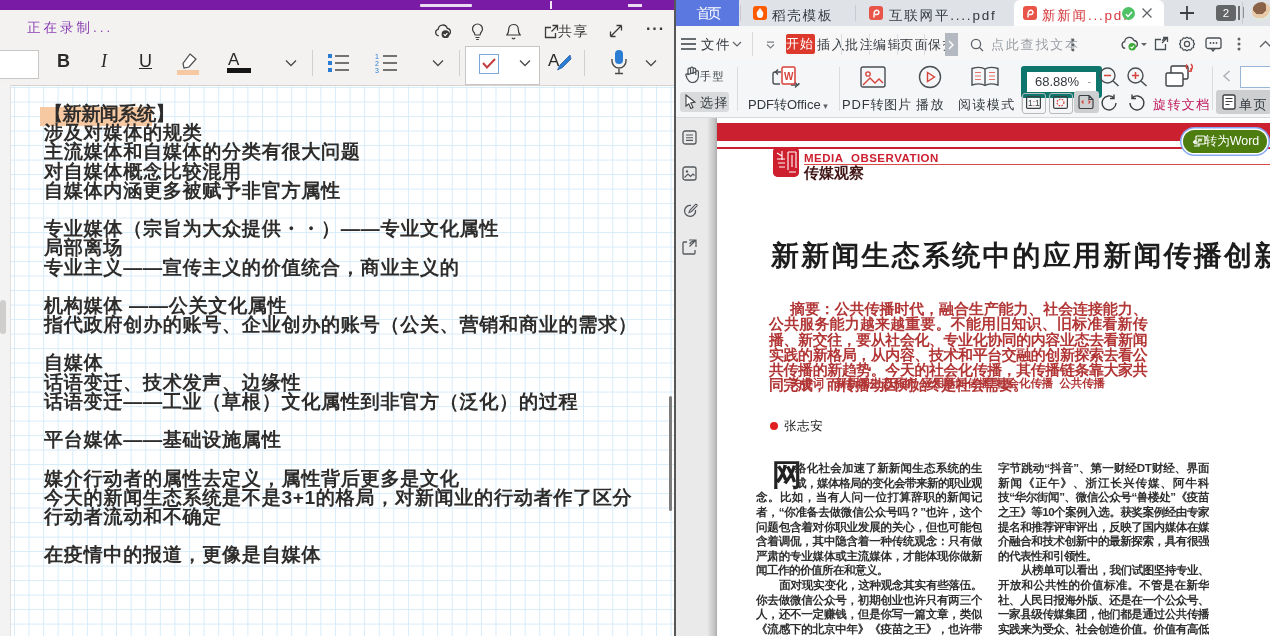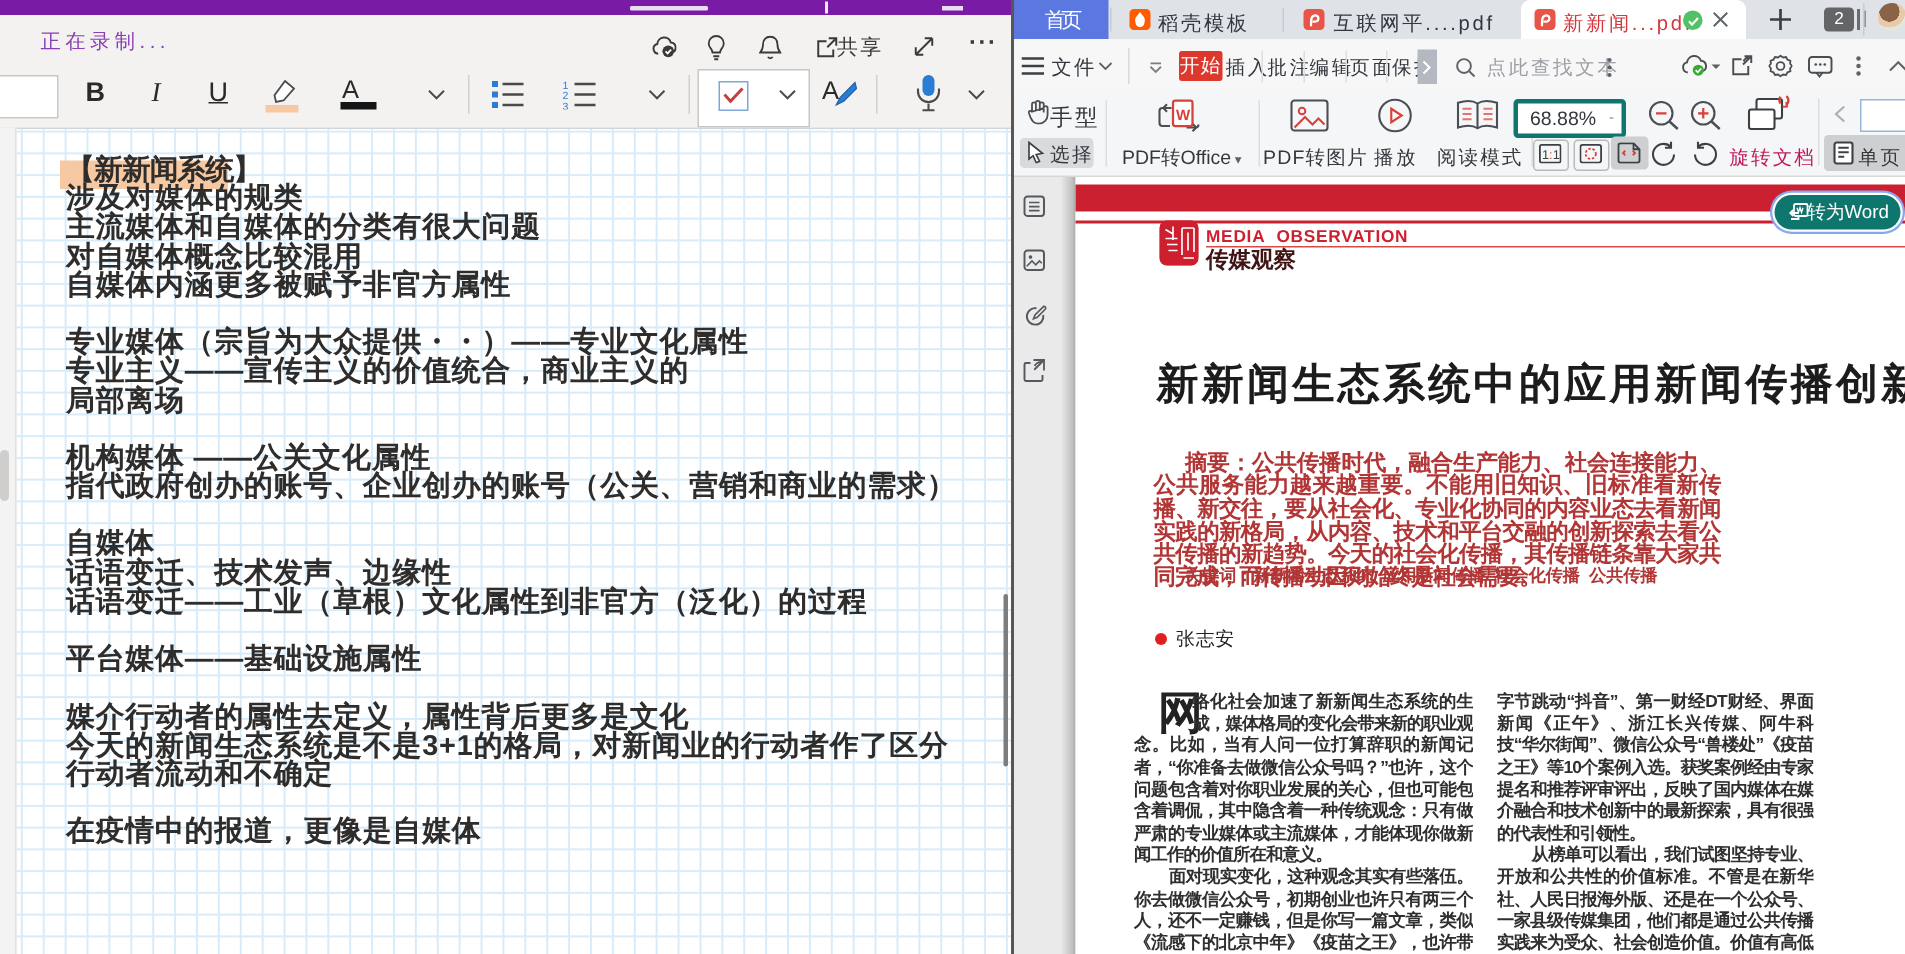--- a/index.html
+++ b/index.html
@@ -36,21 +36,21 @@
 #docarea{position:absolute;left:0;top:118px;width:594px;height:518px;background:#eaeaea}
 #pagegap{position:absolute;left:31px;top:118px;width:10px;height:518px;background:linear-gradient(to right,#eaeaea,#c0c0c0 80%,#a8a8a8)}
 #page{position:absolute;left:41px;top:118px;width:553px;height:518px;background:#fff}
 
 #banner{position:absolute;left:41px;top:123px;width:553px;height:18px;background:#cb2030}
 #redline{position:absolute;left:41px;top:146.5px;width:553px;height:2.5px;background:#cb2030}
 #seal{position:absolute;left:97px;top:147px;width:26px;height:30px;background:#ce1f2e;border-radius:5px}
 #mediaobs{position:absolute;left:128px;top:152px;font-size:11.5px;font-weight:bold;color:#ce2030;letter-spacing:.5px}
 #mo-line{position:absolute;left:128px;top:164px;width:466px;height:1.2px;background:#d84a4a}
 #cmguan{position:absolute;left:128px;top:164px;font-size:15px;font-weight:bold;color:#401515;letter-spacing:0}
-#toword{position:absolute;left:507px;top:130px;width:84px;height:23px;background:#0f766e;border-radius:12px;
+#toword{position:absolute;left:507px;top:130px;width:84px;height:23px;background:#4d7c0f;border-radius:12px;
  box-shadow:0 0 0 1.5px #fff,0 0 0 3px #86a8f3;color:#fff;font-size:12.5px;line-height:23px;text-align:center}
 #ptitle{position:absolute;left:95px;top:237px;font-size:28px;font-weight:bold;color:#1c1c1c;letter-spacing:2.2px;white-space:nowrap}
 #abstract{position:absolute;left:93px;top:301px;width:378px;font-size:15px;line-height:15.3px;color:#b23636;font-weight:bold;
  text-align:justify;letter-spacing:-.65px;text-indent:21px}
 #keywords{position:absolute;left:114px;top:376px;font-size:11.5px;color:#b23636;font-weight:bold;letter-spacing:-.1px;white-space:nowrap}
 #authordot{position:absolute;left:94px;top:422px;width:8px;height:8px;border-radius:50%;background:#e02020}
 #author{position:absolute;left:108px;top:418px;font-size:12.5px;color:#222;letter-spacing:.6px}
 .pcol{position:absolute;top:461px;font-size:11.6px;line-height:14.64px;color:#2f2f2f;font-weight:bold;text-align:justify;overflow:hidden;letter-spacing:-.6px}
 #col1{left:80px;width:226px;height:190px}
 #col2{left:322px;width:211px;height:190px}
@@ -63,22 +63,22 @@
  <div id="lhandle"></div>
  <div id="hl"></div>
  <div id="notes">
   <div><span style="letter-spacing:-.6px">【新新闻系统】</span></div>
   <div>涉及对媒体的规类</div>
   <div>主流媒体和自媒体的分类有很大问题</div>
   <div>对自媒体概念比较混用</div>
   <div>自媒体内涵更多被赋予非官方属性</div>
   <div></div>
   <div>专业媒体（宗旨为大众提供・・）——专业文化属性</div>
+  <div>局部离场</div>
   <div>专业主义——宣传主义的价值统合，商业主义的</div>
-  <div>局部离场</div>
   <div></div>
   <div>机构媒体 ——公关文化属性</div>
   <div>指代政府创办的账号、企业创办的账号（公关、营销和商业的需求）</div>
   <div></div>
   <div>自媒体</div>
   <div>话语变迁、技术发声、边缘性</div>
   <div>话语变迁——工业（草根）文化属性到非官方（泛化）的过程</div>
   <div></div>
   <div>平台媒体——基础设施属性</div>
   <div></div>
@@ -218,21 +218,21 @@
       <path d="M0 1 h15 M0 6 h15 M0 11 h15" stroke="#3c4043" stroke-width="1.6"></path>
     </svg>
  <div class="abs" style="left:25px;top:36px;font-size:13.5px;color:#33383e;letter-spacing:1.5px">文件</div>
  <svg class="abs" style="left:56px;top:41px" width="10" height="7" viewBox="0 0 10 7">
       <path d="M1 1 l4 4 4-4" fill="none" stroke="#5f6368" stroke-width="1.2"></path>
     </svg>
  <div class="abs" style="left:76px;top:32px;width:1px;height:24px;background:#d8dade"></div>
  <svg class="abs" style="left:90px;top:41px" width="9" height="8" viewBox="0 0 9 8">
       <path d="M1 1.2 h7 M1 3.5 L4.5 7 8 3.5" fill="none" stroke="#7a7e83" stroke-width="1.2"></path>
     </svg>
- <div class="abs" style="left:110px;top:34px;width:29px;height:20px;background:#dc392c;border-radius:2px;color:#fff;font-size:13px;text-align:center;line-height:20px;letter-spacing:1px">开始</div>
+ <div class="abs" style="left:110px;top:34px;width:29px;height:20px;background:#dc392c;border-radius:2px;color:#fff;font-size:13px;line-height:20px;letter-spacing:1px">开始</div>
  <div class="abs" style="left:141px;top:36px;font-size:13px;color:#33383e;letter-spacing:1.8px">插入</div>
  <div class="abs" style="left:169px;top:36px;font-size:13px;color:#33383e;letter-spacing:1.8px">批注</div>
  <div class="abs" style="left:197px;top:36px;font-size:13px;color:#33383e;letter-spacing:1.8px">编辑</div>
  <div class="abs" style="left:224px;top:36px;font-size:13px;color:#33383e;letter-spacing:1.8px">页面</div>
  <div class="abs" style="left:252px;top:36px;font-size:13px;color:#33383e;letter-spacing:1.8px">保护</div>
     <div class="abs" style="left:164.5px;top:34px;width:1px;height:21px;background:#dcdee1"></div>
     <div class="abs" style="left:192.5px;top:34px;width:1px;height:21px;background:#dcdee1"></div>
     <div class="abs" style="left:220.5px;top:34px;width:1px;height:21px;background:#dcdee1"></div>
     <div class="abs" style="left:247.5px;top:34px;width:1px;height:21px;background:#dcdee1"></div>
  <div class="abs" style="left:269px;top:33px;width:13px;height:23px;background:#b4b9c1"></div>
@@ -276,21 +276,21 @@
       <circle cx="2" cy="12" r="1.5" fill="#5f6368"></circle>
     </svg>
  <svg class="abs" style="left:583px;top:40px" width="13" height="8" viewBox="0 0 13 8">
       <path d="M1 7 L6.5 1.5 12 7" fill="none" stroke="#5f6368" stroke-width="1.4"></path>
     </svg>
  <div id="toolbar"></div>
 
  <svg class="abs" style="left:9px;top:66px" width="15" height="17" viewBox="0 0 15 17">
   <path d="M3 9 V3.5 a1.3 1.3 0 0 1 2.6 0 V8 m0-5.5 a1.3 1.3 0 0 1 2.6 0 V8 m0-4.5 a1.3 1.3 0 0 1 2.6 0 V9 m0-3 a1.3 1.3 0 0 1 2.6 0 v4.5 a6 6 0 0 1-6 6 c-3 0-4-1.5-5.3-4L1 9.5 c-.6-1.2.8-2.3 1.9-1z" fill="none" stroke="#4a4f54" stroke-width="1.2"></path>
  </svg>
- <div class="abs" style="left:24px;top:69px;font-size:15px;color:#33383e;letter-spacing:1.6px">手型</div>
+ <div class="abs" style="left:24px;top:69px;font-size:11px;color:#33383e;letter-spacing:1.6px">手型</div>
  <div class="abs" style="left:4px;top:92px;width:49px;height:20px;background:#d9dadb;border-radius:3px"></div>
  <svg class="abs" style="left:8px;top:94px" width="13" height="15" viewBox="0 0 13 15">
       <path d="M2 1 L11 8.2 6.8 9 9 13.5 6.8 14.5 4.8 9.8 2 12z" fill="#fff" stroke="#3c4043" stroke-width="1.1"></path>
     </svg>
  <div class="abs" style="left:24px;top:94px;font-size:13px;color:#33383e;letter-spacing:1.6px">选择</div>
  <div class="abs" style="left:61px;top:67px;width:1px;height:44px;background:#dcdcdc"></div>
  <svg class="abs" style="left:95px;top:65px" width="30" height="27" viewBox="0 0 30 27">
   <path d="M10 7 H4 a2 2 0 0 0-2 2 v8 a2 2 0 0 0 2 2 h5" fill="none" stroke="#4a4f54" stroke-width="1.4"></path>
   <path d="M7 4.5 L4.5 7 7 9.5 M24 22.5 l2.5-2.5-2.5-2.5" fill="none" stroke="#4a4f54" stroke-width="1.4"></path>
   <path d="M20 20 h6 a2 2 0 0 0 2-2" fill="none" stroke="#4a4f54" stroke-width="1.4"></path>
@@ -310,21 +310,21 @@
   <path d="M9.5 7.5 L16.5 12 9.5 16.5z" fill="none" stroke="#d6413b" stroke-width="1.4"></path>
  </svg>
  <div class="abs" style="left:240px;top:96px;font-size:13px;color:#33383e;letter-spacing:1.6px">播放</div>
  <svg class="abs" style="left:294px;top:66px" width="30" height="22" viewBox="0 0 30 22">
   <path d="M15 3 C12 1 7 1 2 2.5 V19 c5-1.5 10-1.5 13 .5 3-2 8-2 13-.5 V2.5 C23 1 18 1 15 3z" fill="none" stroke="#4a4f54" stroke-width="1.4"></path>
   <path d="M15 3 V19.5" stroke="#4a4f54" stroke-width="1.4"></path>
   <path d="M5 6.5 h6 M5 10 h6 M5 13.5 h6 M19 6.5 h6 M19 10 h6 M19 13.5 h6" stroke="#e2736e" stroke-width="1.2"></path>
  </svg>
  <div class="abs" style="left:282px;top:96px;font-size:13px;color:#33383e;letter-spacing:1.4px">阅读模式</div>
  <div class="abs" style="left:345px;top:67px;width:1px;height:44px;background:#dcdcdc"></div>
- <div class="abs" style="left:333px;top:66px;width:69px;height:20px;background:#fff;border:3px solid #0f766e;border-radius:3px;font-size:13px;color:#33383e;line-height:20px;text-indent:8px">68.88%<span style="position:absolute;right:5px;top:0;color:#8a8a8a;font-size:10px">-</span></div>
+ <div class="abs" style="left:345px;top:66px;width:69px;height:20px;background:#fff;border:6px solid #0f766e;border-radius:3px;font-size:13px;color:#33383e;line-height:20px;text-indent:8px">68.88%<span style="position:absolute;right:5px;top:0;color:#8a8a8a;font-size:10px">-</span></div>
  <div class="abs" style="left:346px;top:93px;width:22px;height:19px;border:1px solid #b9babc;border-radius:3px"></div>
  <svg class="abs" style="left:350px;top:96px" width="15" height="13" viewBox="0 0 15 13">
       <rect x="0.6" y="0.6" width="13.8" height="11.8" rx="1" fill="none" stroke="#3c4043" stroke-width="1.2"></rect>
       <text x="2" y="10" font-size="8.5" fill="#3c4043" font-family="Liberation Sans">1<tspan fill="#d6413b">:</tspan>1</text>
     </svg>
  <div class="abs" style="left:373px;top:93px;width:22px;height:19px;border:1px solid #b9babc;border-radius:3px"></div>
  <svg class="abs" style="left:377px;top:96px" width="15" height="13" viewBox="0 0 15 13">
       <rect x="0.6" y="0.6" width="13.8" height="11.8" rx="1.5" fill="none" stroke="#3c4043" stroke-width="1.2"></rect>
       <circle cx="7.5" cy="6.5" r="3.4" fill="none" stroke="#d6413b" stroke-width="1.2" stroke-dasharray="1.6 1.2"></circle>
     </svg>

